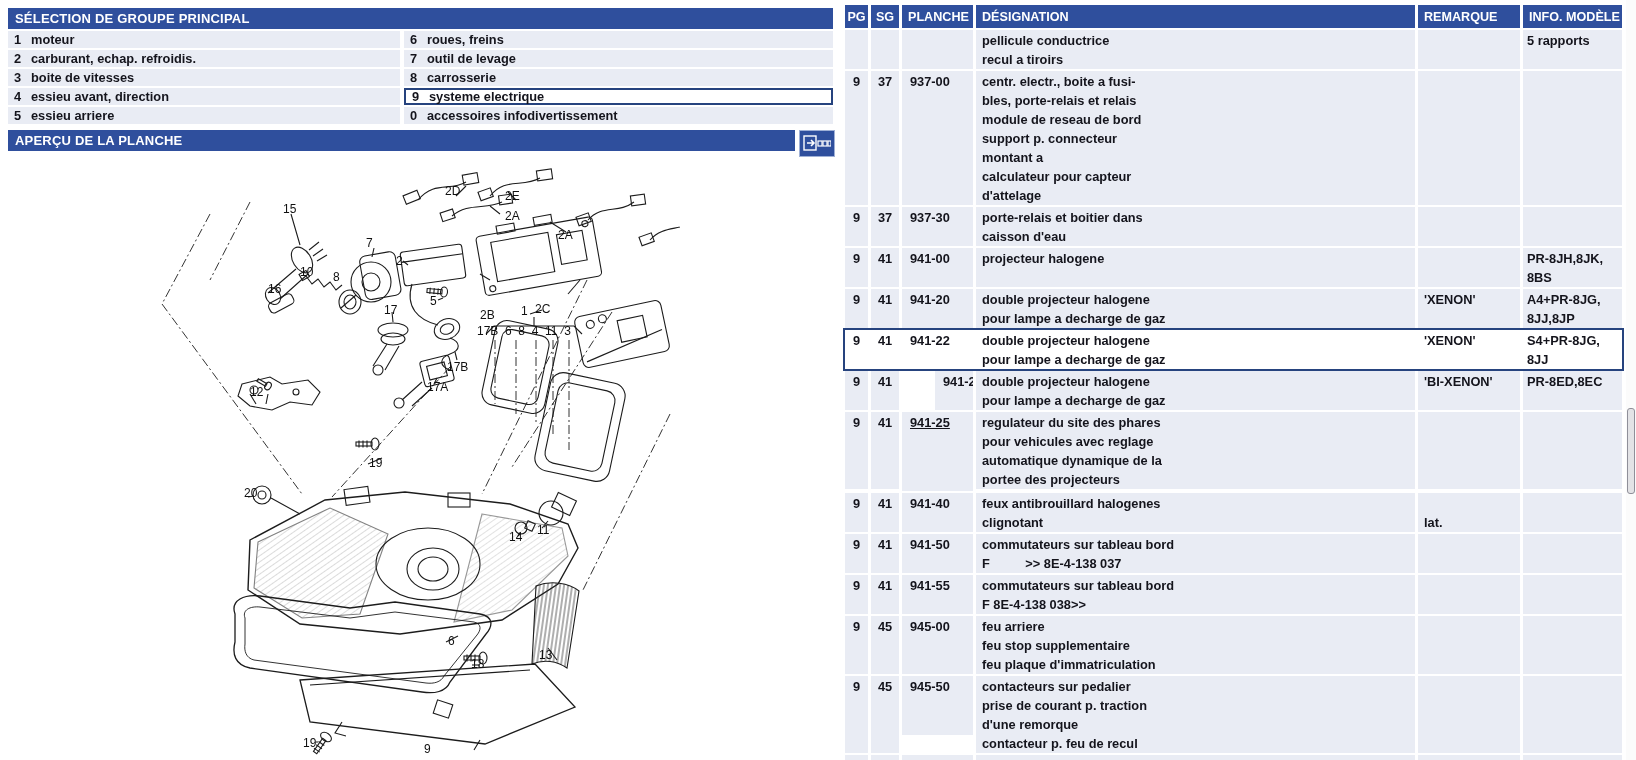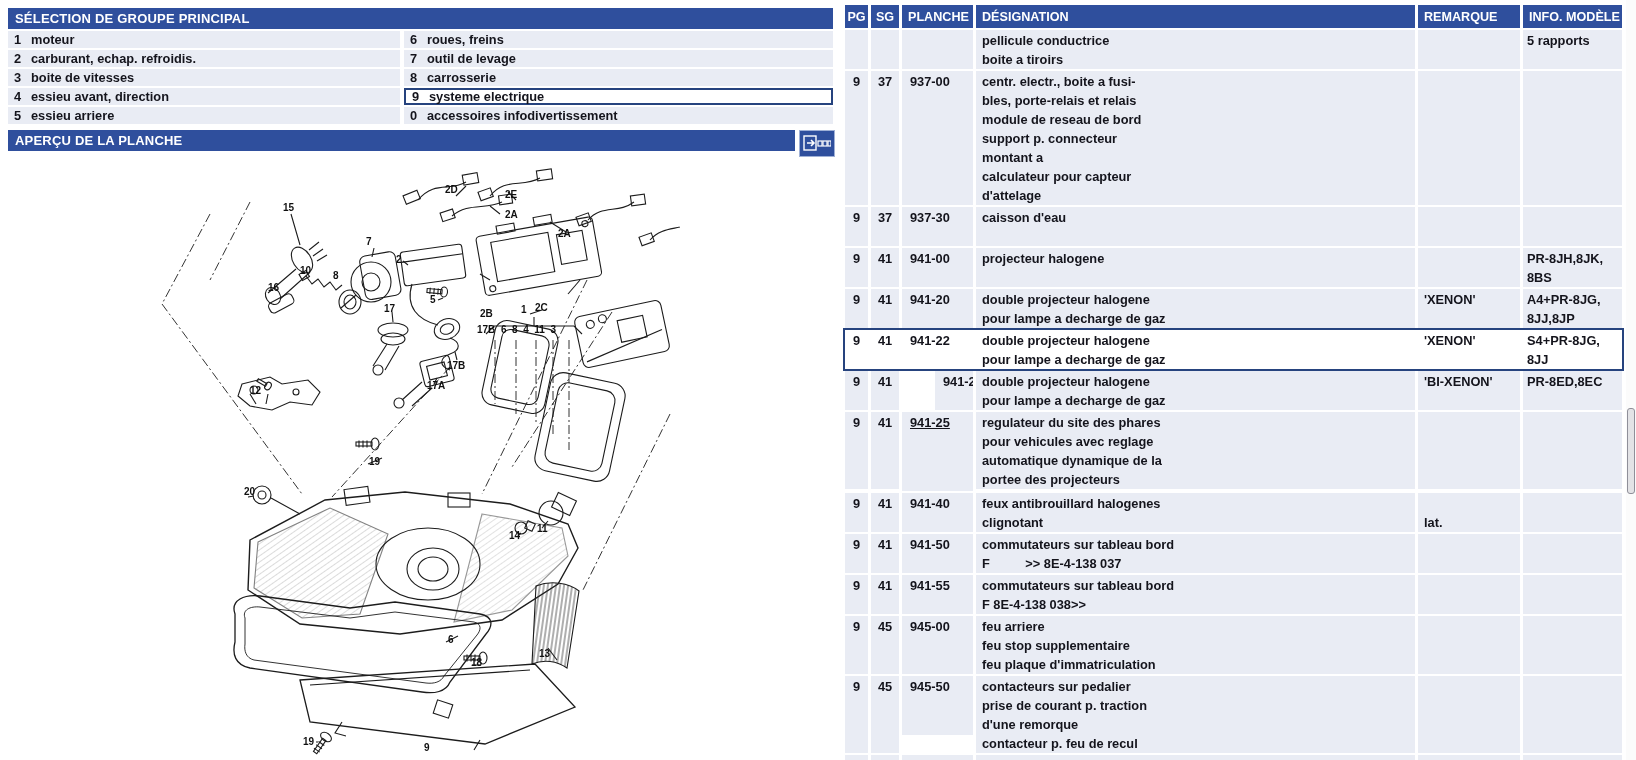--- a/index.html
+++ b/index.html
@@ -13,21 +13,21 @@
   .group-cell{background:var(--rowbg);display:flex;align-items:center;box-sizing:border-box;
               height:17px;padding-left:6px;font-size:12.8px;cursor:default;}
   .group-cell .gnum{width:17px;}
   .group-cell.selected{background:#fff;border:2px solid var(--selborder);}
   
   #planche-btn{position:absolute;left:799px;top:130px;width:36px;height:27px;background:var(--blue);
                border:1px solid #9fb0d6;box-sizing:border-box;display:flex;align-items:center;justify-content:center;padding:0;}
   
   #diagram{position:absolute;left:150px;top:162px;width:530px;height:598px;}
   #diagram svg{position:absolute;left:0;top:0;}
-  .part-label{position:absolute;font-size:10px;font-weight:bold;color:#101010;white-space:pre;}
+  .part-label{position:absolute;font-size:12px;font-weight:normal;color:#101010;white-space:pre;}
   
   #table-panel{position:absolute;left:845px;top:5px;width:777px;}
   .tgrid{display:grid;grid-template-columns:23px 28px 71px 439px 102px 99px;column-gap:3px;}
   #thead{margin-bottom:2px;}
   #thead .hcell{background:var(--blue);color:#fff;font-size:12.6px;height:23px;
                 display:flex;align-items:center;padding-left:6px;box-sizing:border-box;}
   #thead .hcell.ctr{justify-content:center;padding-left:0;}
   .trow{margin-bottom:2px;background:#fff;}
   .trow.selected{box-shadow:0 0 0 2px var(--selborder);position:relative;z-index:2;}
   .tcell{background:var(--rowbg);box-sizing:border-box;padding-top:1px;}
@@ -349,21 +349,21 @@
             <div class="tline"></div>
           </div>
           <div class="tcell c-sg" style="height: 39px;">
             <div class="tline"></div>
           </div>
           <div class="tcell c-planche" style="height: 39px;">
             <div class="tline"></div>
           </div>
           <div class="tcell c-des" style="height: 39px;">
             <div class="tline">pellicule conductrice</div>
-            <div class="tline">boite a tiroirs</div>
+            <div class="tline">recul a tiroirs</div>
           </div>
           <div class="tcell c-rem" style="height: 39px;"></div>
           <div class="tcell c-info" style="height: 39px;">
             <div class="tline">5 rapports</div>
           </div>
         </div>
         <div class="tgrid trow">
           <div class="tcell c-pg" style="height: 134px;">
             <div class="tline">9</div>
           </div>
@@ -389,20 +389,21 @@
           <div class="tcell c-pg" style="height: 39px;">
             <div class="tline">9</div>
           </div>
           <div class="tcell c-sg" style="height: 39px;">
             <div class="tline">37</div>
           </div>
           <div class="tcell c-planche" style="height: 39px;">
             <div class="tline">937-30</div>
           </div>
           <div class="tcell c-des" style="height: 39px;">
+            <div class="tline">porte-relais et boitier dans</div>
             <div class="tline">caisson d'eau</div>
           </div>
           <div class="tcell c-rem" style="height: 39px;"></div>
           <div class="tcell c-info" style="height: 39px;"></div>
         </div>
         <div class="tgrid trow">
           <div class="tcell c-pg" style="height: 39px;">
             <div class="tline">9</div>
           </div>
           <div class="tcell c-sg" style="height: 39px;">

